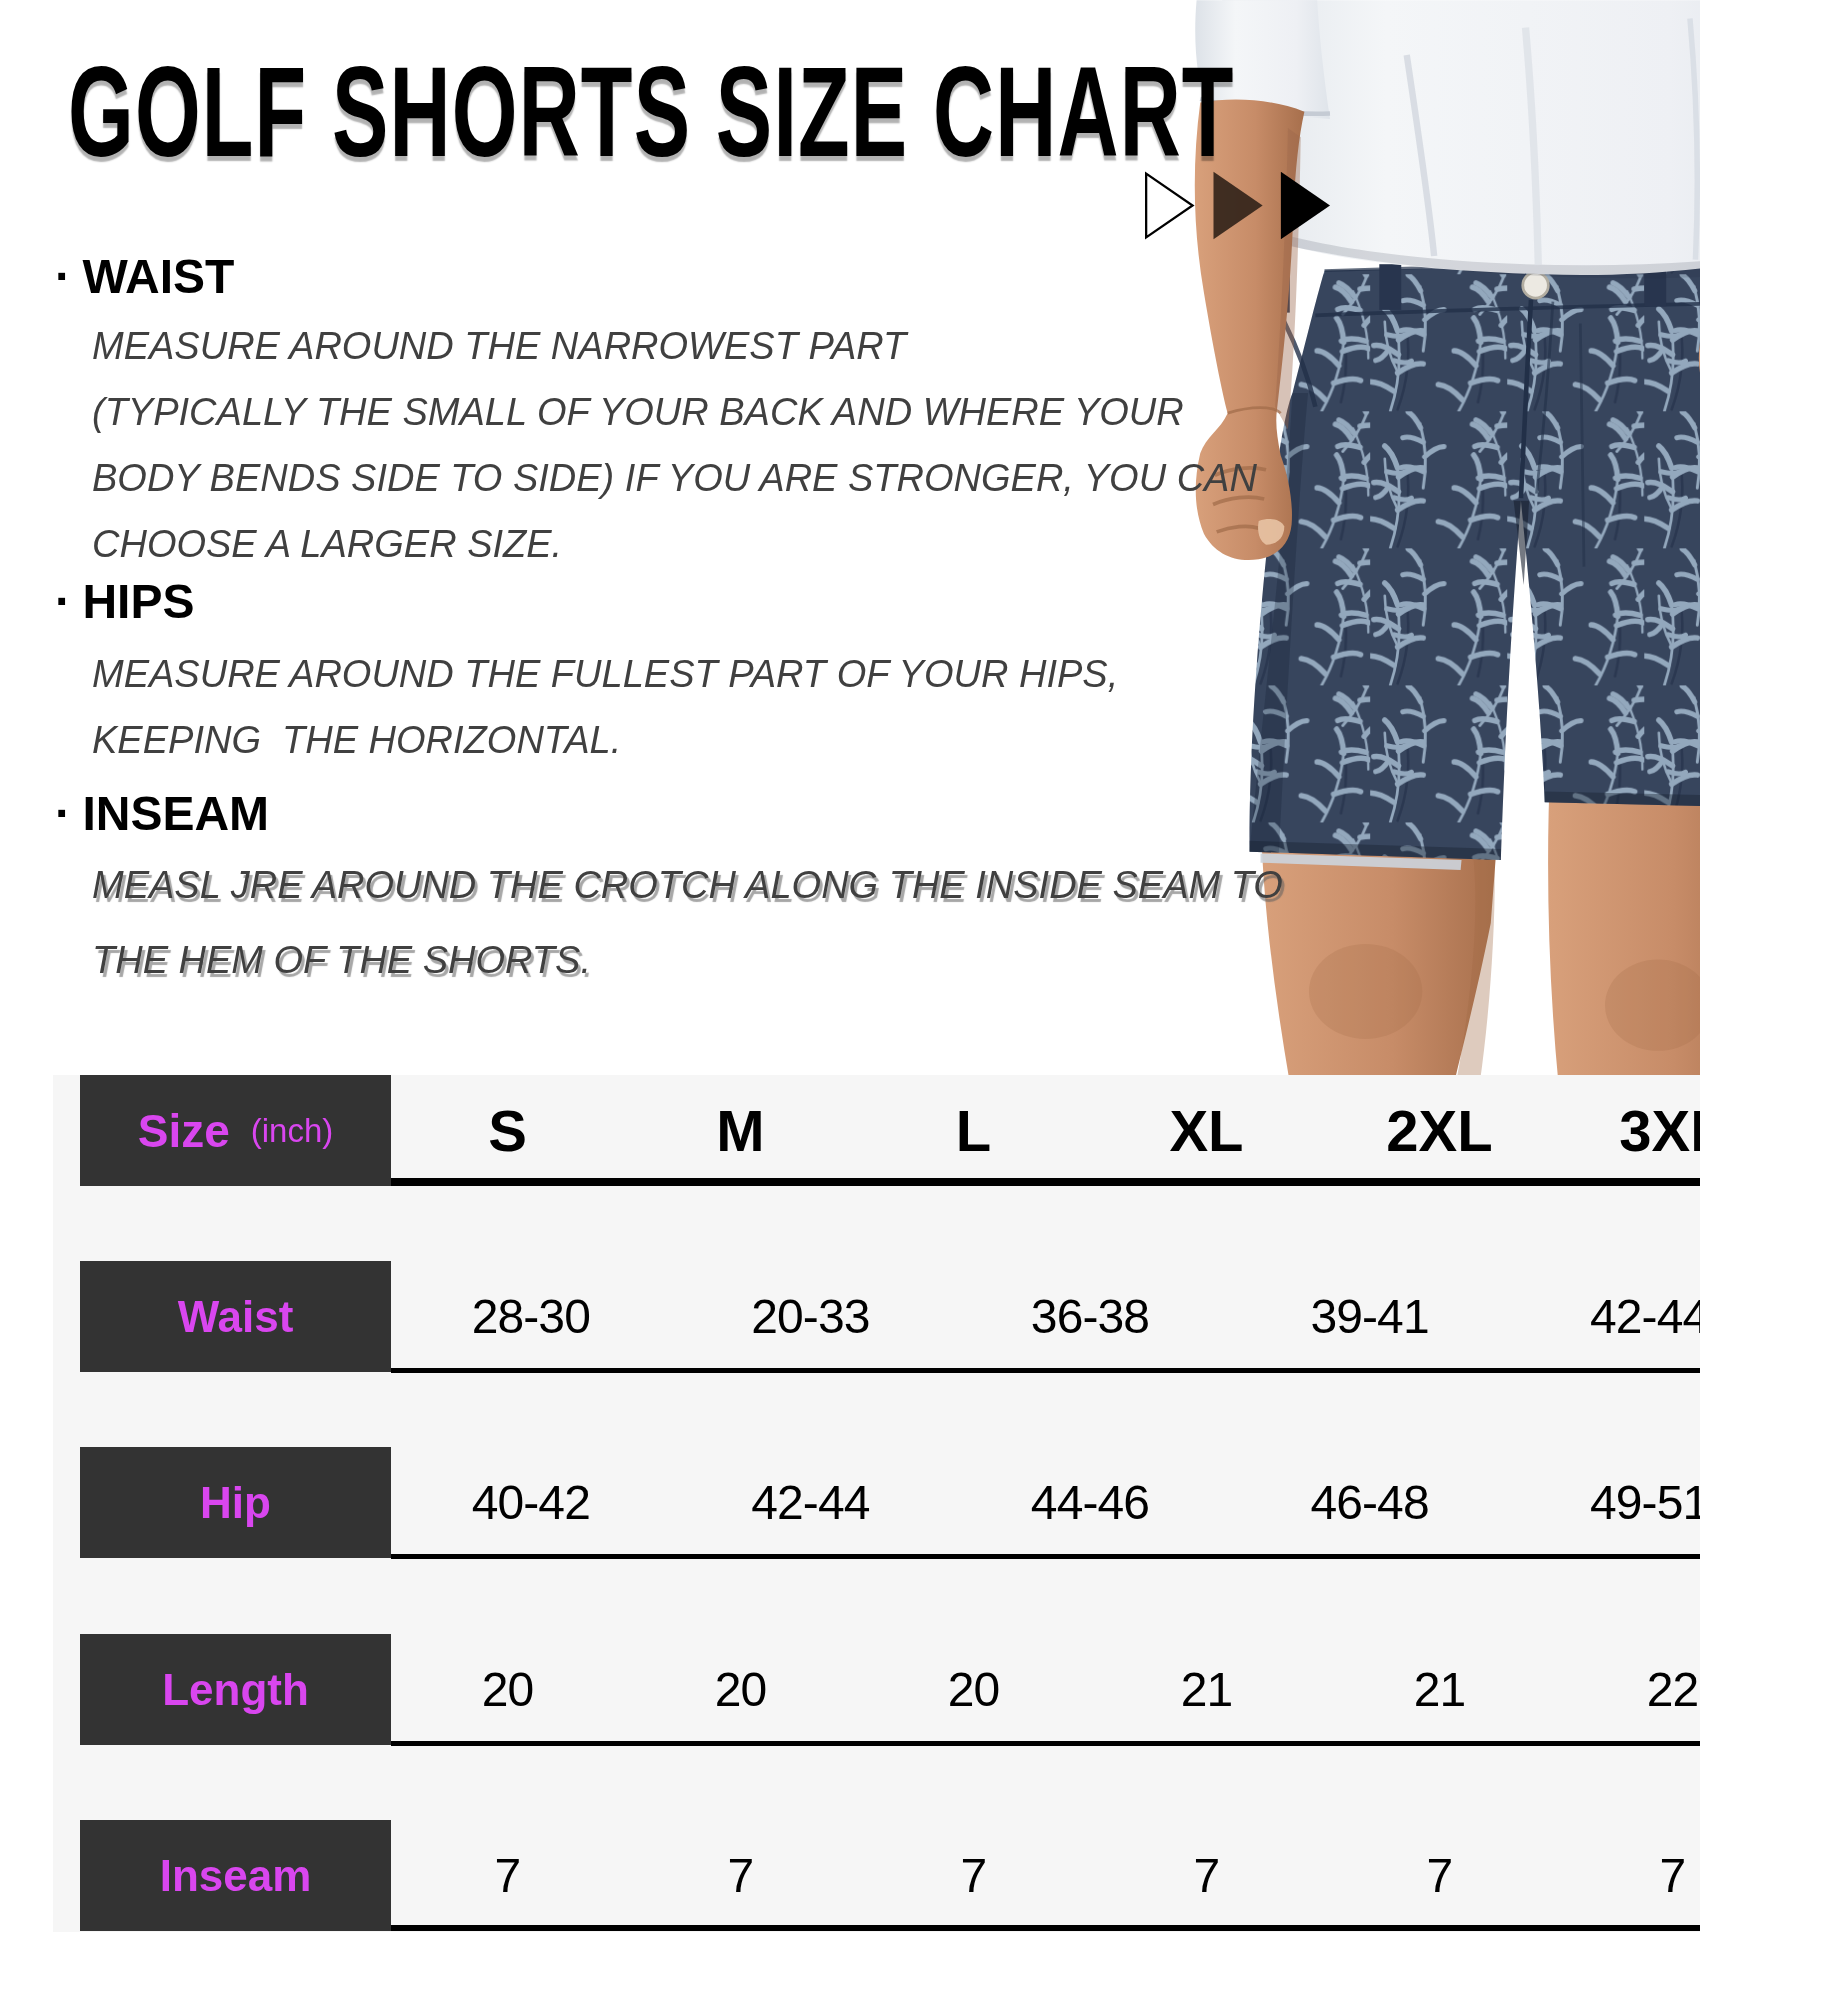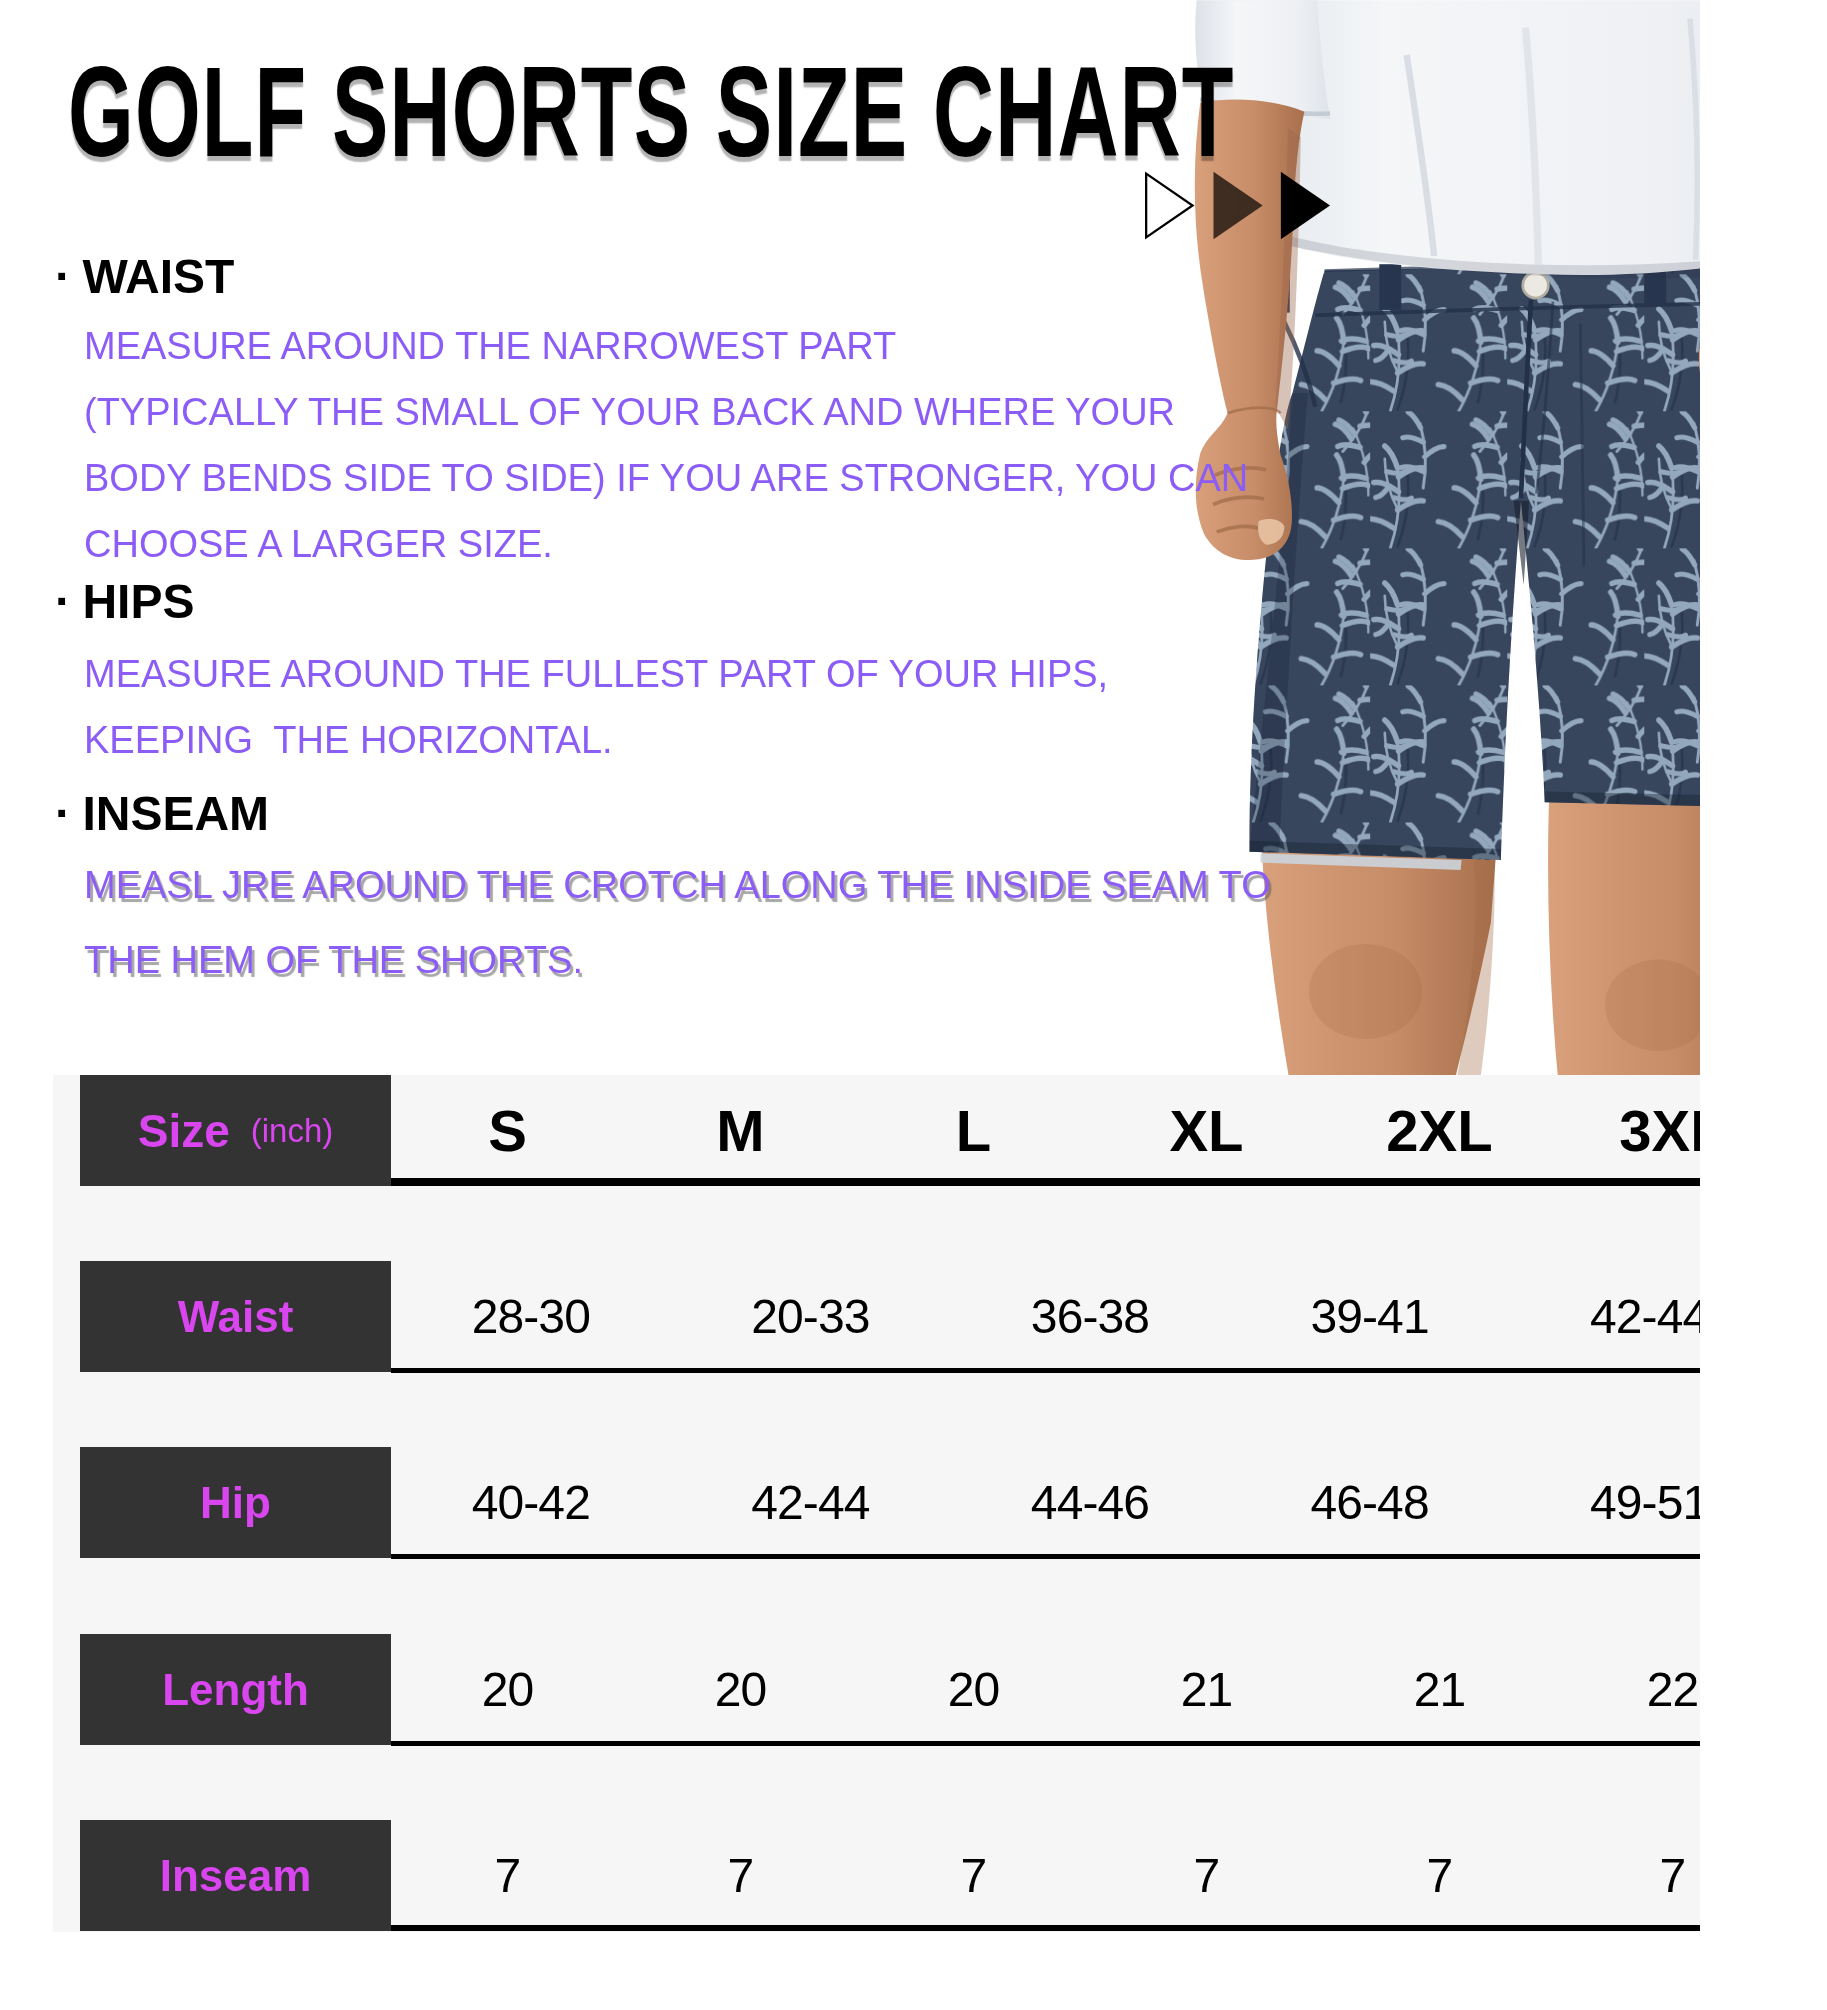--- a/index.html
+++ b/index.html
@@ -10,21 +10,21 @@
   
   .title{position:absolute;left:68px;top:48px;z-index:6;font-size:128px;line-height:128px;
          font-weight:bold;letter-spacing:1.8px;white-space:nowrap;
          transform:scaleX(0.66);transform-origin:0 0;
          text-shadow:0 4.6px 1.8px rgba(0,0,0,0.30);}
   
   .triangles{position:absolute;left:1143px;top:170px;z-index:6;}
   
   .sec-h{position:absolute;left:55px;z-index:5;font-size:48px;line-height:49px;font-weight:bold;white-space:pre;}
   .sec-h .bullet{display:inline-block;width:27.4px;font-size:48px;}
-  .bodyline{position:absolute;left:84px;z-index:5;font-size:38px;color:#8b5cf6;white-space:pre;}
+  .bodyline{position:absolute;left:92px;z-index:5;font-size:38px;color:#404040;white-space:pre;font-style:italic;}
   .w-lines .bodyline{line-height:66px;}
   .shadowed{text-shadow:2.7px 3.7px 0.9px rgba(95,95,95,0.55);}
   
   .band{position:absolute;left:53px;top:1075px;width:1734px;height:857px;background:#f6f6f6;z-index:2;}
   .trow{position:absolute;left:80px;width:1709px;height:111px;display:flex;z-index:3;}
   .rowlabel{width:311px;height:111px;background:#333333;color:#d946ef;display:flex;
             align-items:center;justify-content:center;}
   .rowlabel .lab{font-size:44px;font-weight:bold;}
   .rowlabel .size-word{font-size:46px;font-weight:bold;}
   .rowlabel .inch{font-size:33px;font-weight:normal;margin-left:21px;}

